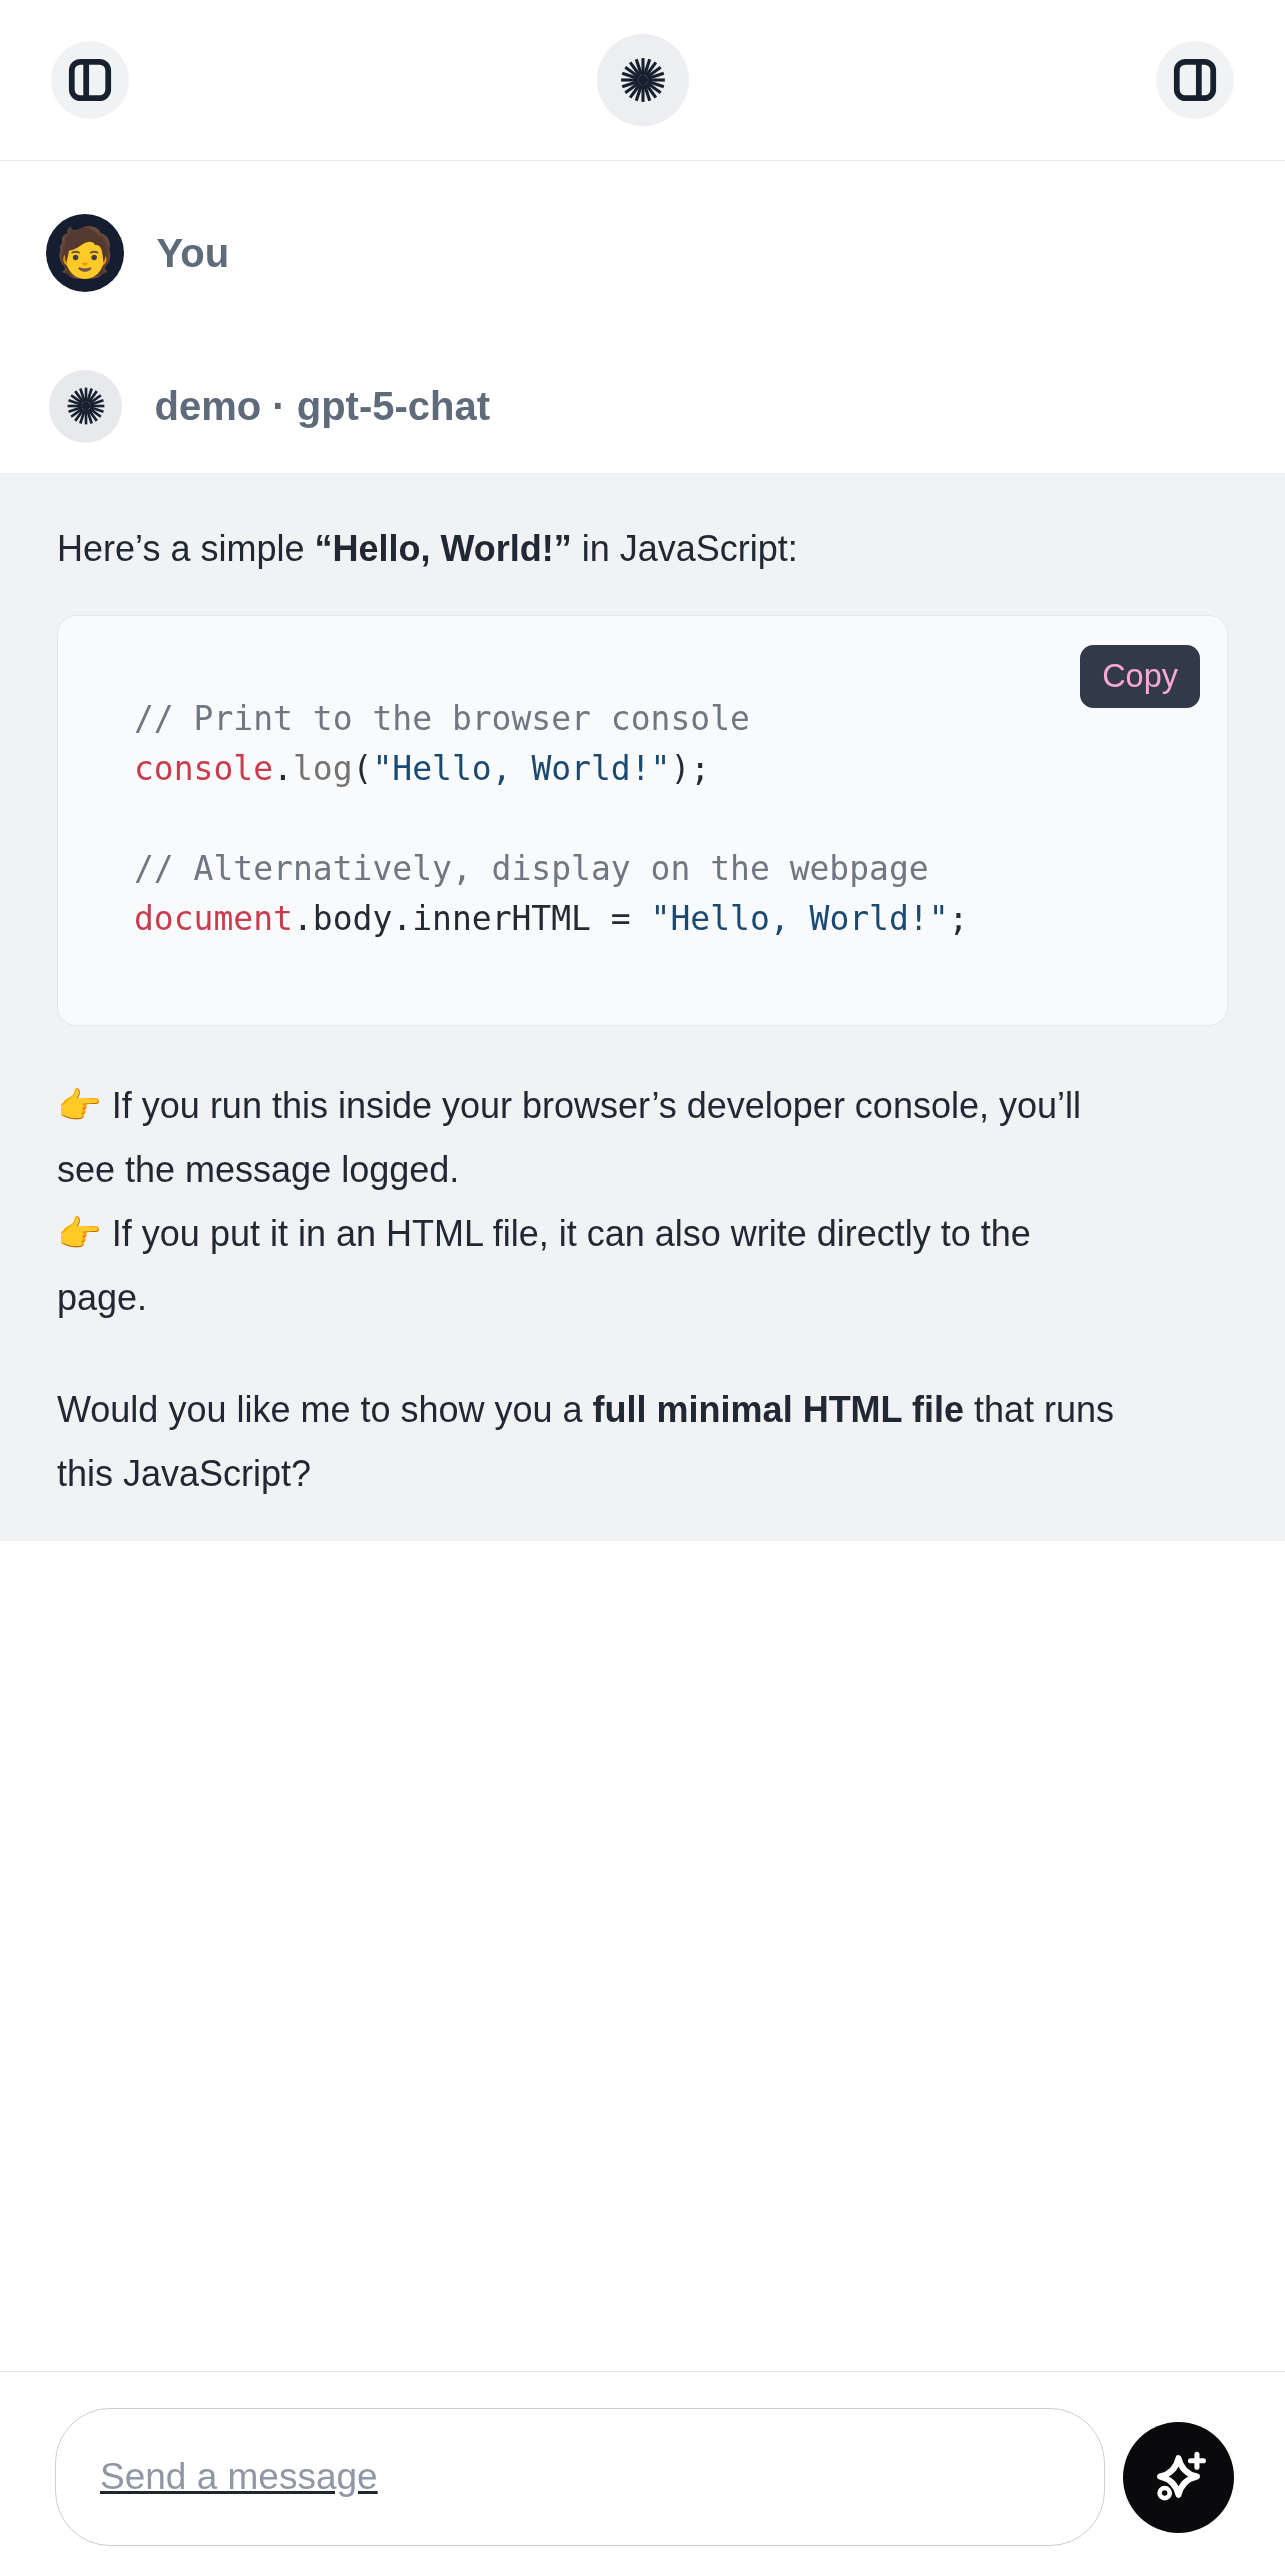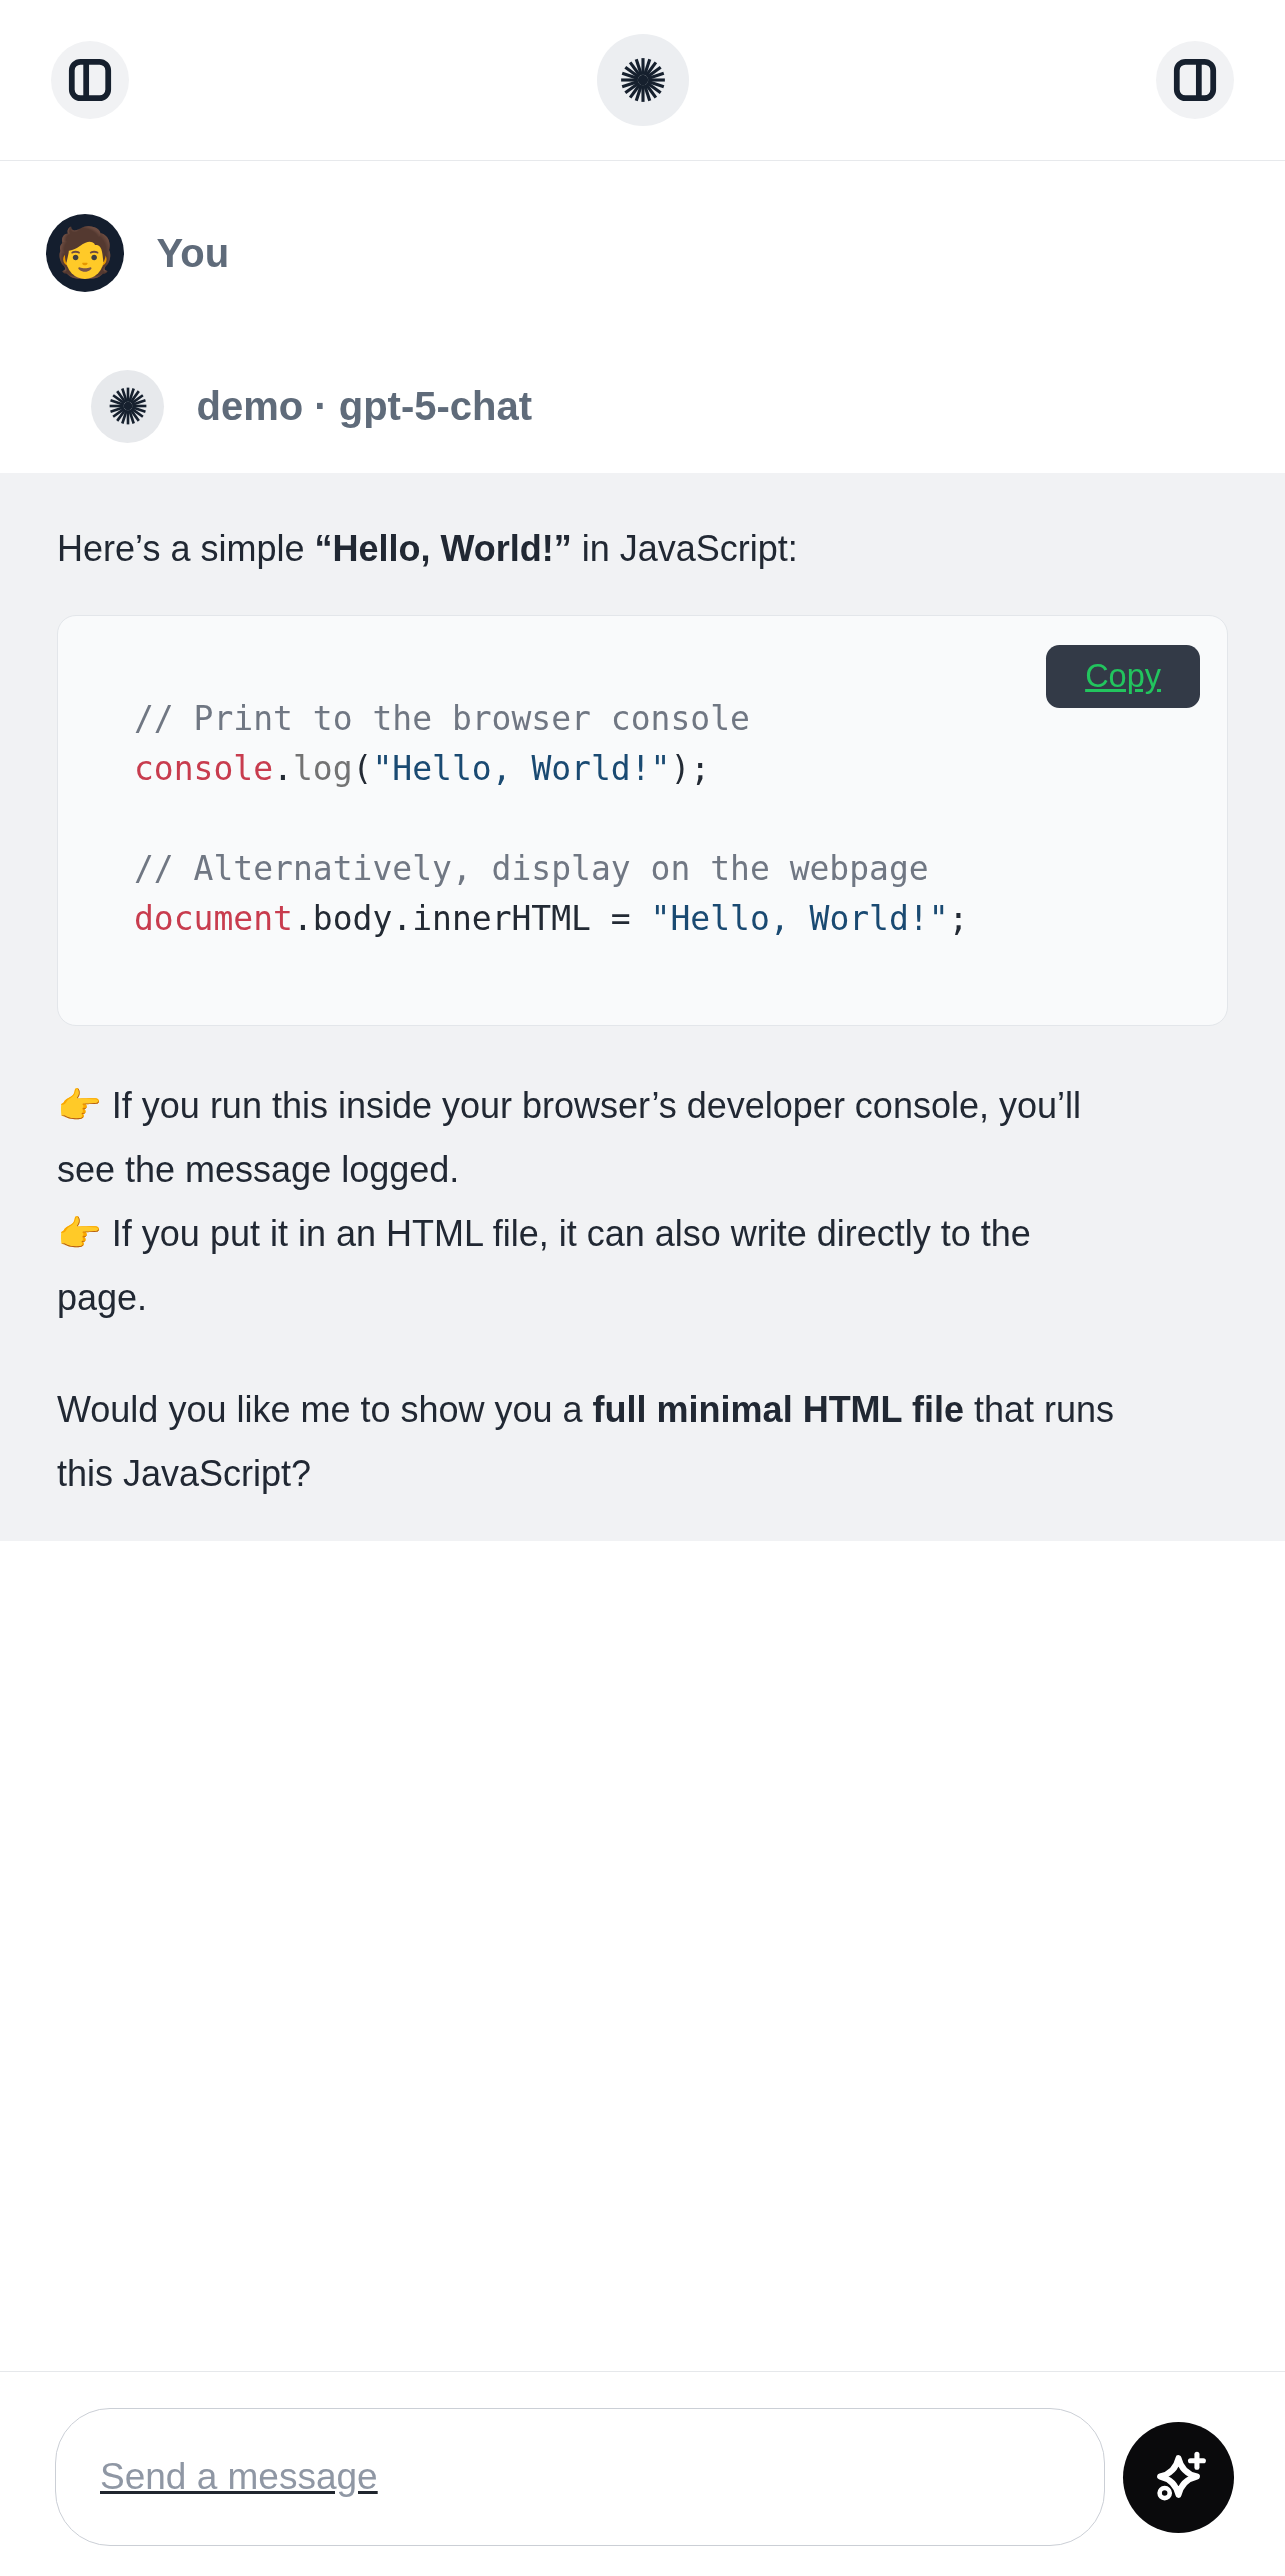--- a/index.html
+++ b/index.html
@@ -16,21 +16,21 @@
   .iconbtn {
     border:none; cursor:pointer; background:#f1f2f4; border-radius:50%;
     width:78px; height:78px; display:flex; align-items:center; justify-content:center;
   }
   .iconbtn.center { width:92px; height:92px; background:#eceef1; }
   .iconbtn svg { display:block; }
 
   
   .meta-row { display:flex; align-items:center; background:#fff; }
   .meta-row.user { height:155px; padding-left:46px; padding-top:29px; }
-  .meta-row.assistant { height:157px; padding-left:49px; padding-top:23px;margin-left:42px; }
+  .meta-row.assistant { height:157px; padding-left:49px; padding-top:23px; }
   .avatar {
     border-radius:50%; display:flex; align-items:center; justify-content:center; flex:0 0 auto;
   }
   .avatar.user-avatar { width:78px; height:78px; background:#141e2e; font-size:48px; line-height:1; }
   .avatar.bot-avatar  { width:73px; height:73px; background:#e7e9ec; }
   .meta-label { margin-left:32.5px; font-size:40px; font-weight:600; color:#5f6b7a; }
 
   
   .user-msg {
     height:134px; flex:0 0 134px; background:#f8f9fb;
@@ -47,23 +47,23 @@
   .asst-body p b { font-weight:700; }
   .p-intro { margin-bottom:34px; }
   .p-tips  { margin-bottom:48px; }
 
   
   .code-card {
     position:relative; width:100%; height:411px; margin-bottom:48px;
     background:#f9fafb; border:1.9px solid #e3e6ea; border-radius:19px;
   }
   .copy-btn {
-    position:absolute; top:29px; right:27px; height:63px; padding:0 39px;
-    background:#333a47; color:#22c55e; font-size:32.5px; font-family:"Liberation Sans",sans-serif;
-    border:none; border-radius:13.4px; cursor:pointer; display:flex; align-items:center;text-decoration:underline;
+    position:absolute; top:29px; right:27px; height:63px; padding:0 22px;
+    background:#333a47; color:#f9a8d4; font-size:32.5px; font-family:"Liberation Sans",sans-serif;
+    border:none; border-radius:13.4px; cursor:pointer; display:flex; align-items:center;
   }
   pre.code {
     margin:0; padding:78px 19px 0 76px;
     font-family:"DejaVu Sans Mono", monospace; font-size:33px; line-height:50px; color:#232a34;
   }
   .tok-comment { color:#707783; }
   .tok-red     { color:#c83c4e;text-align:center; }
   .tok-purple  { color:#737373; }
   .tok-blue    { color:#1a4a72; }
   .tok-plain   { color:#232a34; }

